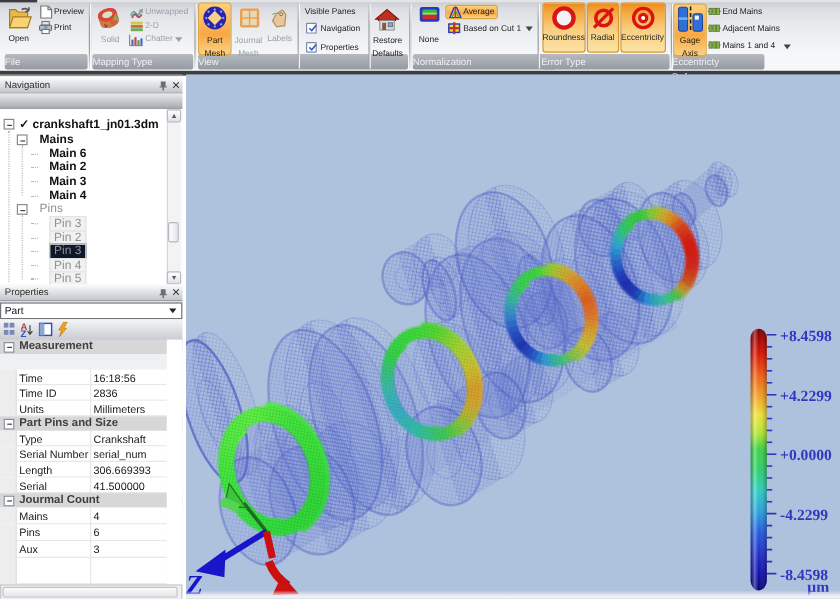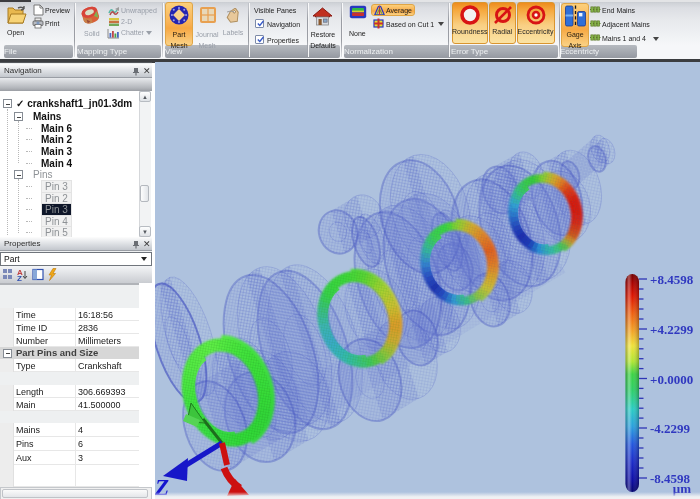--- a/index.html
+++ b/index.html
@@ -315,61 +315,73 @@
           <rect x="5" y="7" width="4" height="4"></rect>
         </g>
 <text x="14" y="7" font-size="8" font-weight="bold" fill="#c04040" font-family="Liberation Sans">A</text>
 <text x="14" y="12.5" font-size="8" font-weight="bold" fill="#3050b0" font-family="Liberation Sans">Z</text>
 <path d="M22 3 L22 10 M20 8 L22 10.5 L24 8" stroke="#444" stroke-width="1" fill="none"></path>
 <rect x="30" y="1.5" width="10" height="10" fill="#fff" stroke="#3050b0" stroke-width="1.2"></rect>
 <rect x="30" y="1.5" width="4" height="10" fill="#88a8d8"></rect>
 <path d="M50 0.5 L46 7 L48.5 7 L46.5 12.5 L52.5 5.5 L50 5.5 L53 0.5 Z" fill="#f0a818" stroke="#c07808" stroke-width=".6"></path>
 </svg>
 <div class="abs" style="left:0;top:220px;width:152px;height:2px;background:#b0b3b8"></div>
+<div class="pgrid-sec" style="top:220px;height:12px;line-height:12px"><span class="expbox" style="left:3px;top:1.5px;background:#fff">
+          <i></i>
+        </span><span style="margin-left:16px">Measurement</span></div>
       <div class="abs" style="left:139px;top:220px;width:13px;height:12px;background:#d7d7d7"></div>
 <div class="pgrid-row" style="top:245px;height:13px;line-height:12px">
         <span class="ind"></span>
         <span class="cd"></span>
         <span class="lab">Time</span>
         <span class="val">16:18:56</span>
       </div>
 <div class="pgrid-row" style="top:258px;height:13px;line-height:12px">
         <span class="ind"></span>
         <span class="cd"></span>
         <span class="lab">Time ID</span>
         <span class="val">2836</span>
       </div>
 <div class="pgrid-row" style="top:271px;height:13px;line-height:12px">
         <span class="ind"></span>
         <span class="cd"></span>
-        <span class="lab">Number</span>
+        <span class="lab">Units</span>
         <span class="val">Millimeters</span>
       </div>
 <div class="pgrid-sec" style="top:284px;height:12px;line-height:12px"><span class="expbox" style="left:3px;top:1.5px;background:#fff">
           <i></i>
         </span><span style="margin-left:16px">Part Pins and Size</span></div>
       <div class="abs" style="left:139px;top:284px;width:13px;height:12px;background:#d7d7d7"></div>
 <div class="pgrid-row" style="top:296px;height:13px;line-height:12px">
         <span class="ind"></span>
         <span class="cd"></span>
         <span class="lab">Type</span>
         <span class="val">Crankshaft</span>
       </div>
+<div class="pgrid-row" style="top:309px;height:13px;line-height:12px">
+        <span class="ind"></span>
+        <span class="cd"></span>
+        <span class="lab">Serial Number</span>
+        <span class="val">serial_num</span>
+      </div>
 <div class="pgrid-row" style="top:322px;height:13px;line-height:12px">
         <span class="ind"></span>
         <span class="cd"></span>
         <span class="lab">Length</span>
         <span class="val">306.669393</span>
       </div>
 <div class="pgrid-row" style="top:335px;height:13px;line-height:12px">
         <span class="ind"></span>
         <span class="cd"></span>
-        <span class="lab">Main</span>
+        <span class="lab">Serial</span>
         <span class="val">41.500000</span>
       </div>
+<div class="pgrid-sec" style="top:348px;height:12px;line-height:12px"><span class="expbox" style="left:3px;top:1.5px;background:#fff">
+          <i></i>
+        </span><span style="margin-left:16px">Jourmal Count</span></div>
       <div class="abs" style="left:139px;top:348px;width:13px;height:12px;background:#d7d7d7"></div>
 <div class="pgrid-row" style="top:360px;height:14px;line-height:13px">
         <span class="ind"></span>
         <span class="cd"></span>
         <span class="lab">Mains</span>
         <span class="val">4</span>
       </div>
 <div class="pgrid-row" style="top:374px;height:14px;line-height:13px">
         <span class="ind"></span>
         <span class="cd"></span>

